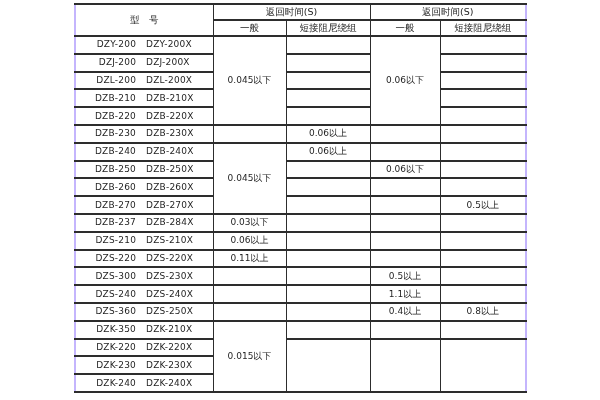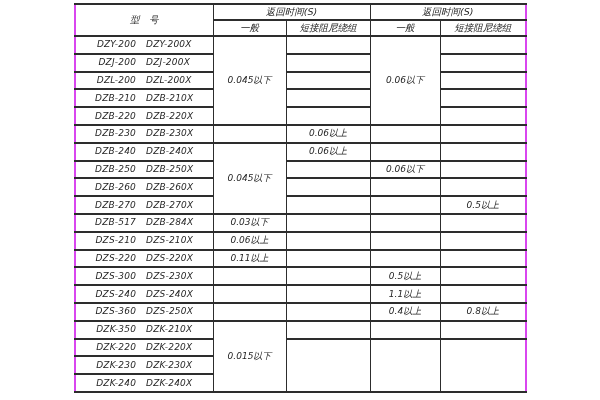--- a/index.html
+++ b/index.html
@@ -21,21 +21,21 @@
     padding:0;
     text-align:center;
     vertical-align:middle;
     font-size:9px;
     color:#1f1f1f;
     font-weight:normal;
     white-space:nowrap;
     overflow:hidden;
     line-height:1;
   }
-  table{border:2px solid #d946ef;font-style:italic;}
+  table{border:2px solid #c4b5fd;}
   thead tr{height:16px;}
   tbody tr{height:17.8px;}
   th{font-size:9.5px;}
   td.model span{display:inline-block;}
   td.model{letter-spacing:0.2px;}
   td.model .m-left{margin-right:10px;}
   th.cn{white-space:pre;}
 </style>
 </head>
 <body>
@@ -116,21 +116,21 @@
       <td></td>
       <td></td>
     </tr>
     <tr>
       <td class="model"><span class="m-left">DZB-270</span><span>DZB-270X</span></td>
       <td></td>
       <td></td>
       <td>0.5以上</td>
     </tr>
     <tr>
-      <td class="model"><span class="m-left">DZB-517</span><span>DZB-284X</span></td>
+      <td class="model"><span class="m-left">DZB-237</span><span>DZB-284X</span></td>
       <td>0.03以下</td>
       <td></td>
       <td></td>
       <td></td>
     </tr>
     <tr>
       <td class="model"><span class="m-left">DZS-210</span><span>DZS-210X</span></td>
       <td>0.06以上</td>
       <td></td>
       <td></td>

